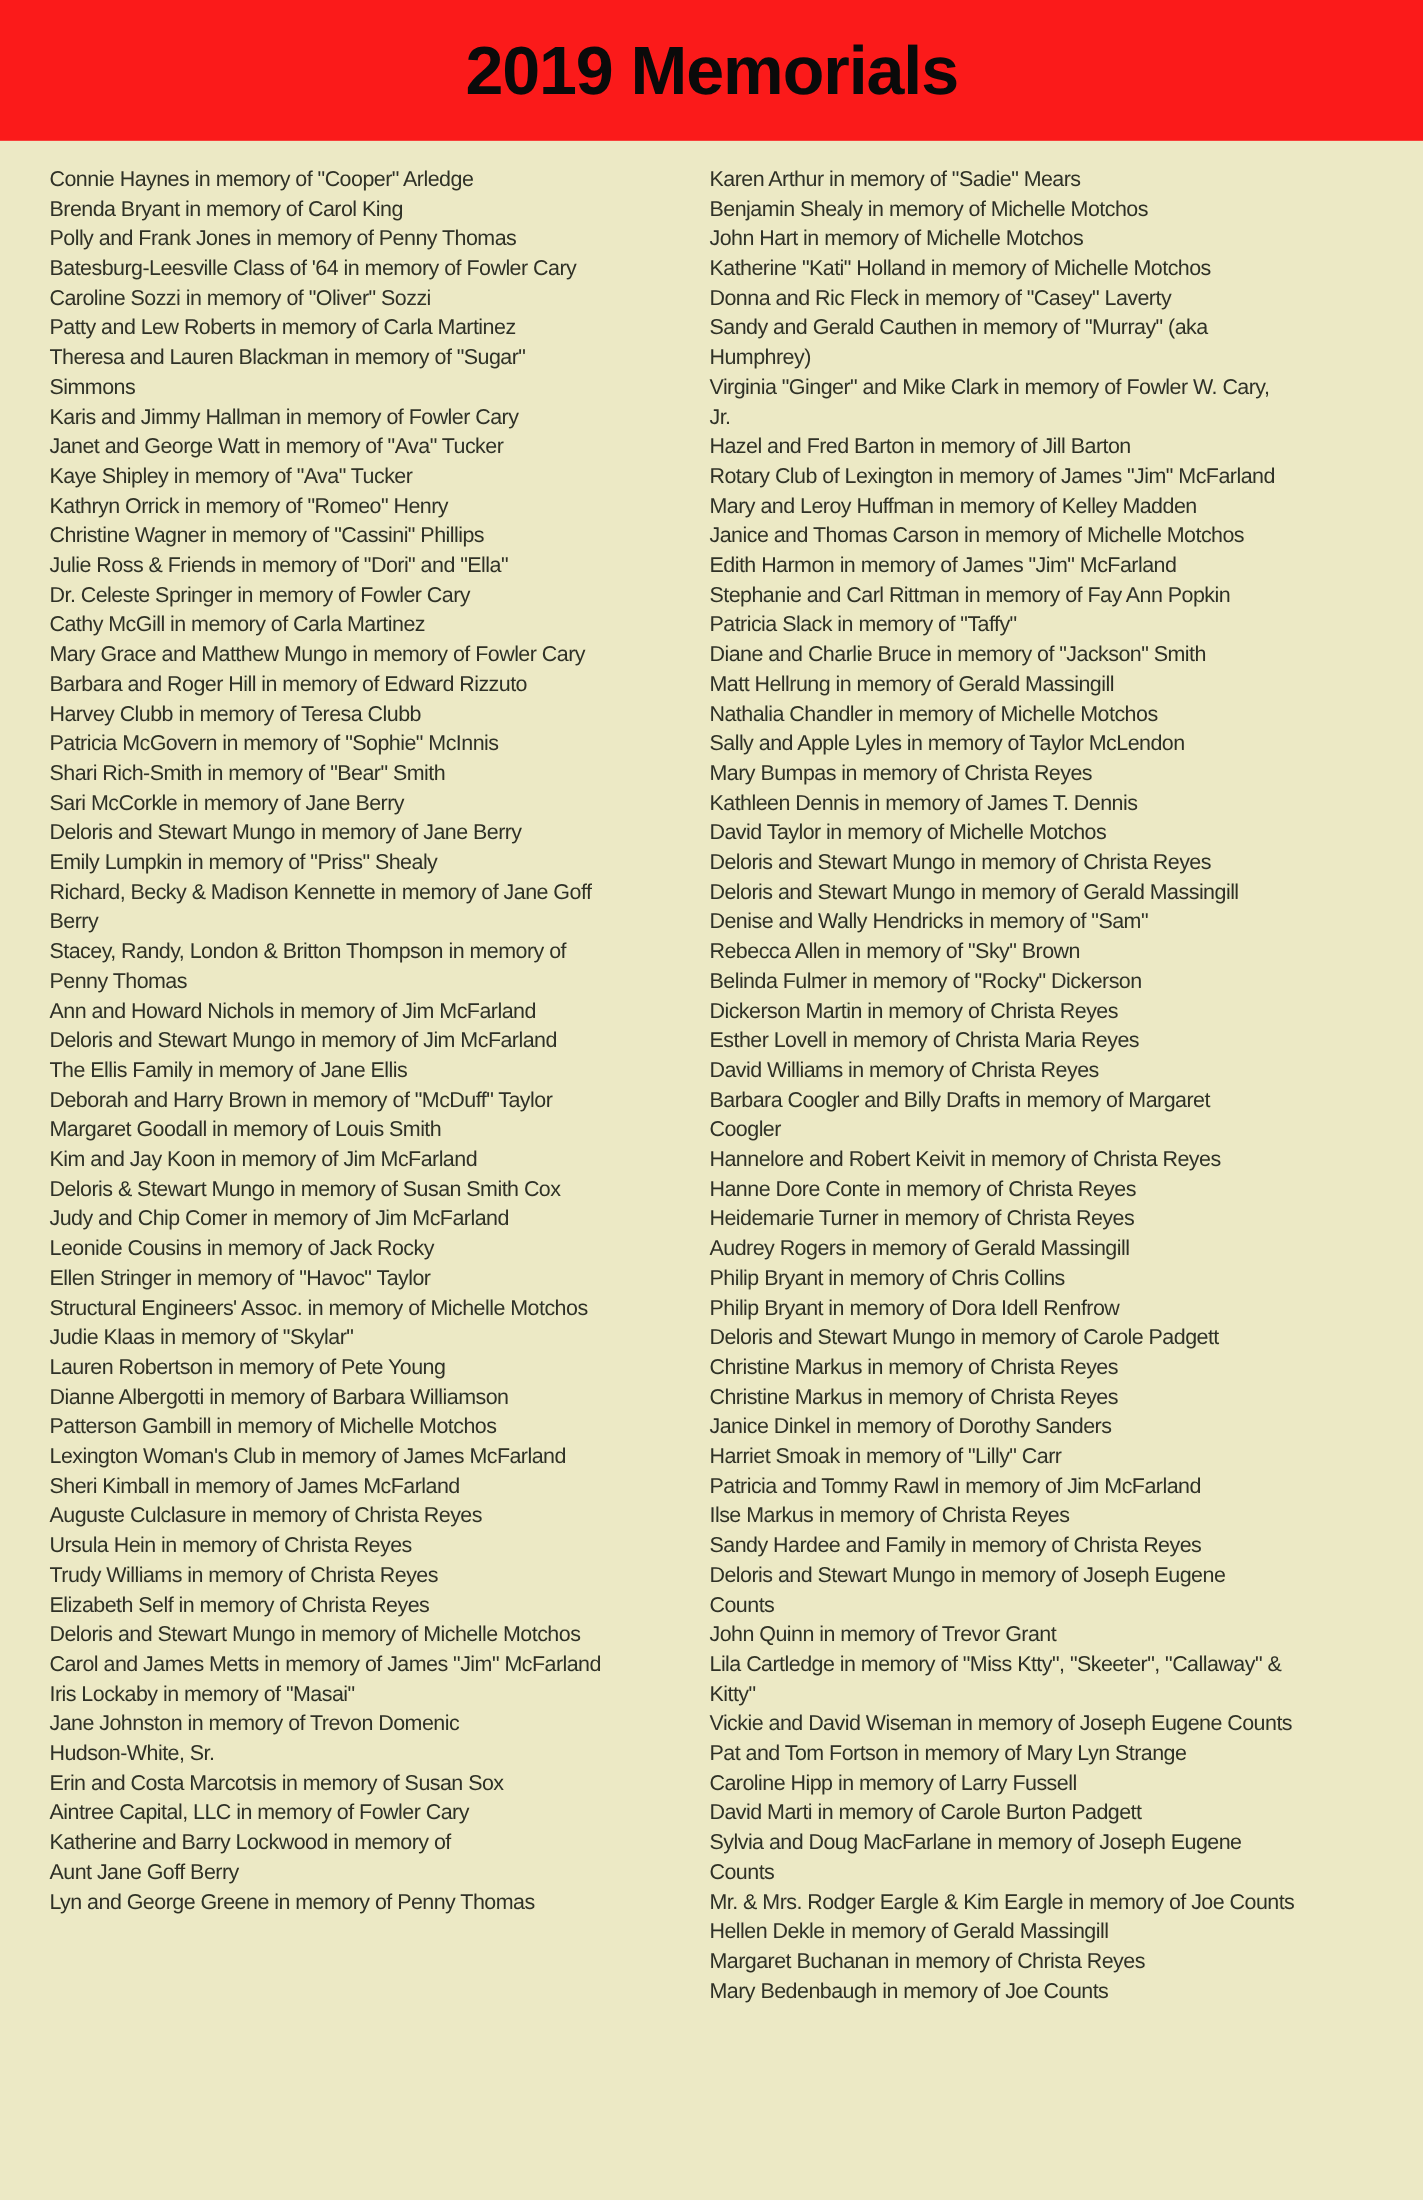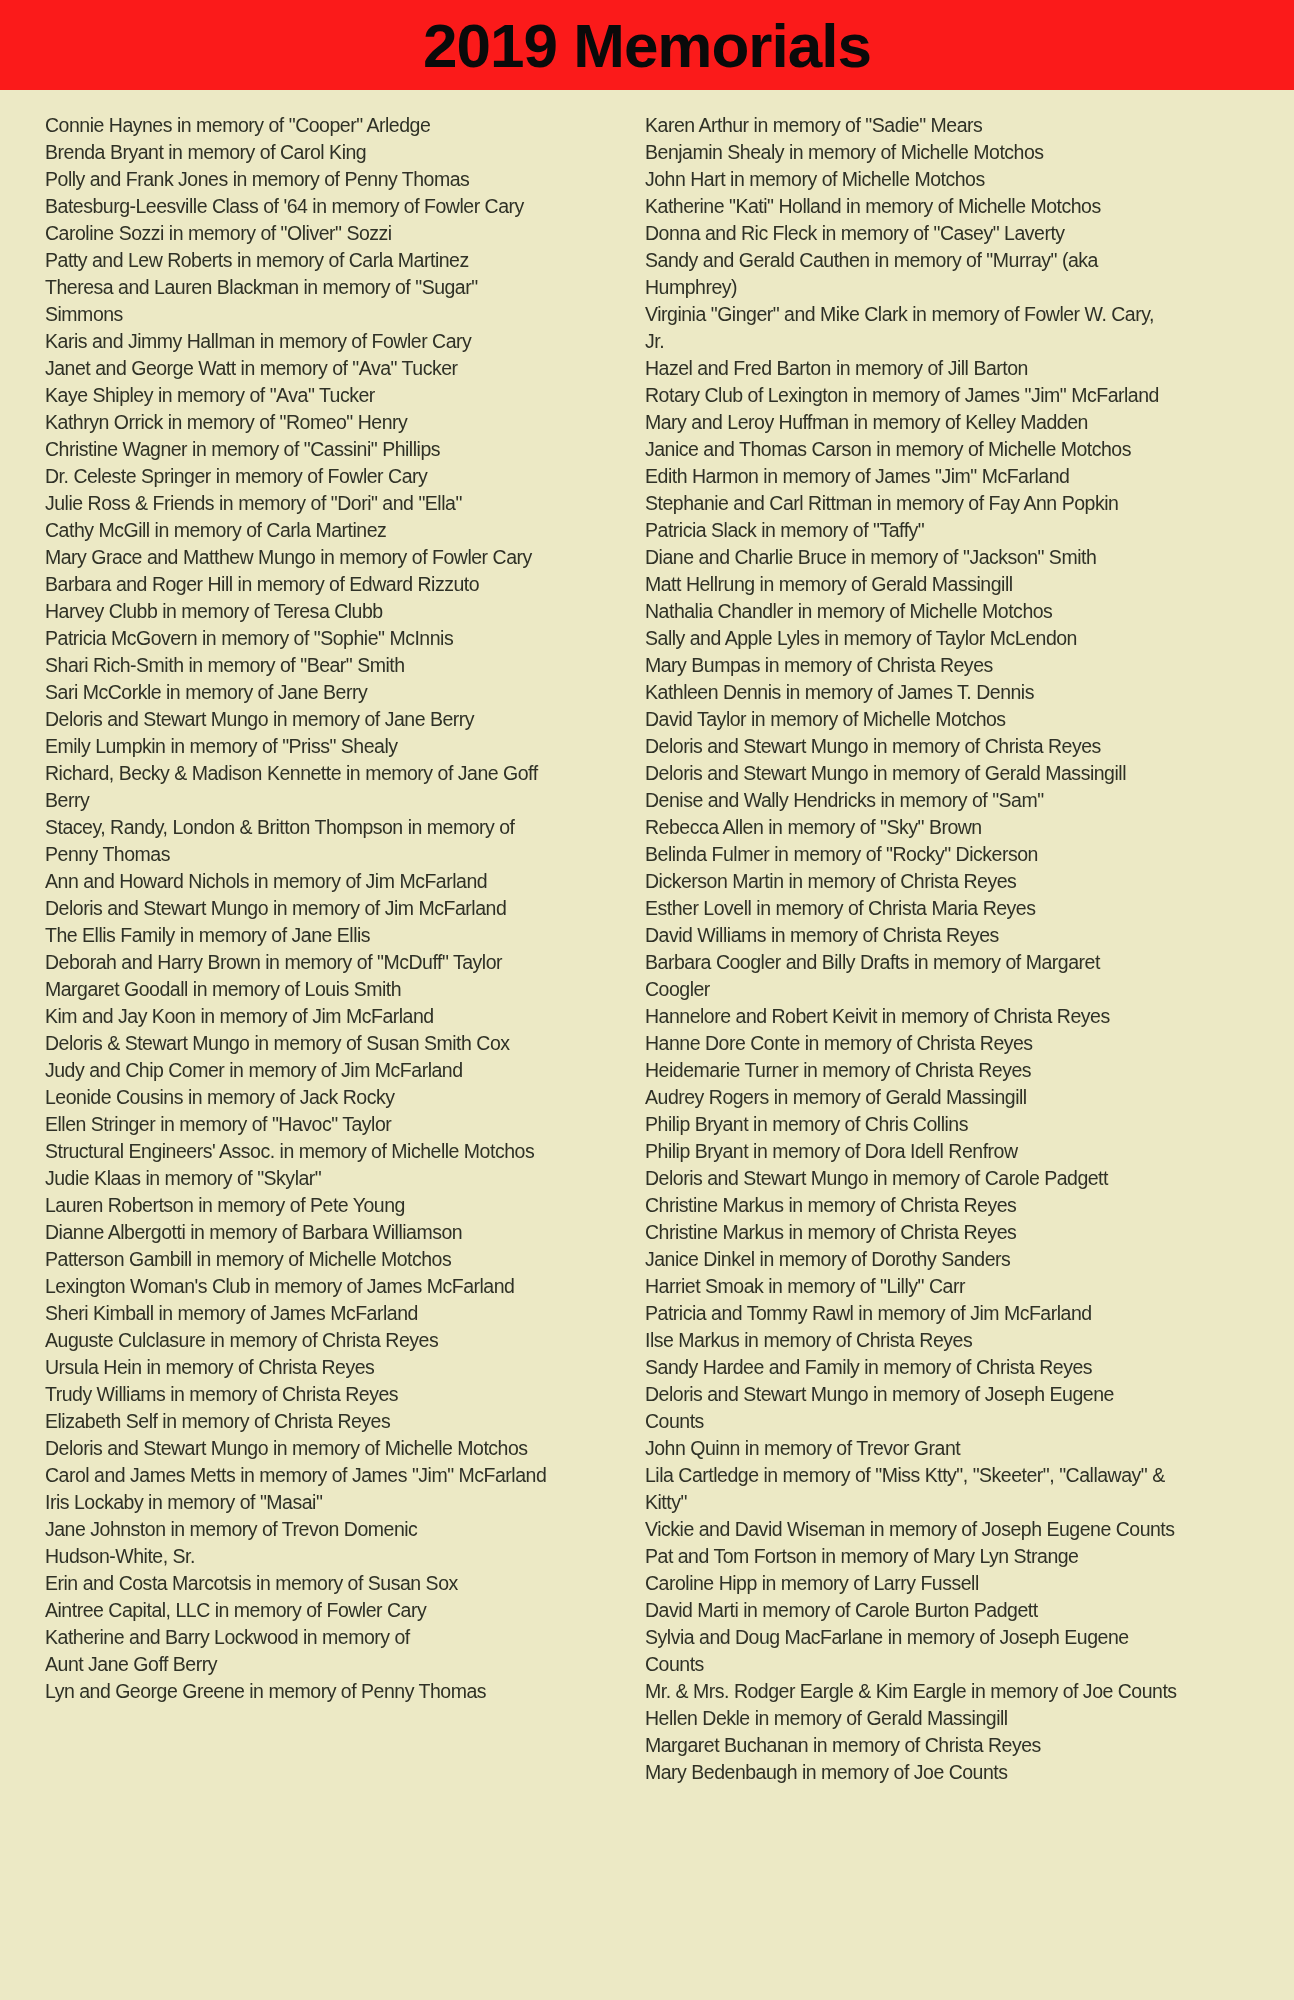--- a/index.html
+++ b/index.html
@@ -4,21 +4,21 @@
 <style>
   html, body { margin: 0; padding: 0; }
   body {
     width: 1294px;
     height: 2000px;
     background: var(--page-bg, #ece9c5);
     font-family: "Liberation Sans", "DejaVu Sans", sans-serif;
     overflow: hidden;
   }
   .banner {
-    height: 90px;
+    height: 128px;
     background: var(--header-bg, #fb1a1a);
     display: flex;
     align-items: center;
     justify-content: center;
   }
   .page-title {
     margin: 0;
     font-size: 62px;
     font-weight: bold;
     letter-spacing: -1px;
@@ -56,22 +56,22 @@
       <div class="entry">Batesburg-Leesville Class of '64 in memory of Fowler Cary</div>
       <div class="entry">Caroline Sozzi in memory of "Oliver" Sozzi</div>
       <div class="entry">Patty and Lew Roberts in memory of Carla Martinez</div>
       <div class="entry">Theresa and Lauren Blackman in memory of "Sugar"
 Simmons</div>
       <div class="entry">Karis and Jimmy Hallman in memory of Fowler Cary</div>
       <div class="entry">Janet and George Watt in memory of "Ava" Tucker</div>
       <div class="entry">Kaye Shipley in memory of "Ava" Tucker</div>
       <div class="entry">Kathryn Orrick in memory of "Romeo" Henry</div>
       <div class="entry">Christine Wagner in memory of "Cassini" Phillips</div>
+      <div class="entry">Julie Ross &amp; Friends in memory of "Dori" and "Ella"</div>
       <div class="entry">Dr. Celeste Springer in memory of Fowler Cary</div>
-      <div class="entry">Julie Ross &amp; Friends in memory of "Dori" and "Ella"</div>
       <div class="entry">Cathy McGill in memory of Carla Martinez</div>
       <div class="entry">Mary Grace and Matthew Mungo in memory of Fowler Cary</div>
       <div class="entry">Barbara and Roger Hill in memory of Edward Rizzuto</div>
       <div class="entry">Harvey Clubb in memory of Teresa Clubb</div>
       <div class="entry">Patricia McGovern in memory of "Sophie" McInnis</div>
       <div class="entry">Shari Rich-Smith in memory of "Bear" Smith</div>
       <div class="entry">Sari McCorkle in memory of Jane Berry</div>
       <div class="entry">Deloris and Stewart Mungo in memory of Jane Berry</div>
       <div class="entry">Emily Lumpkin in memory of "Priss" Shealy</div>
       <div class="entry">Richard, Becky &amp; Madison Kennette in memory of Jane Goff

